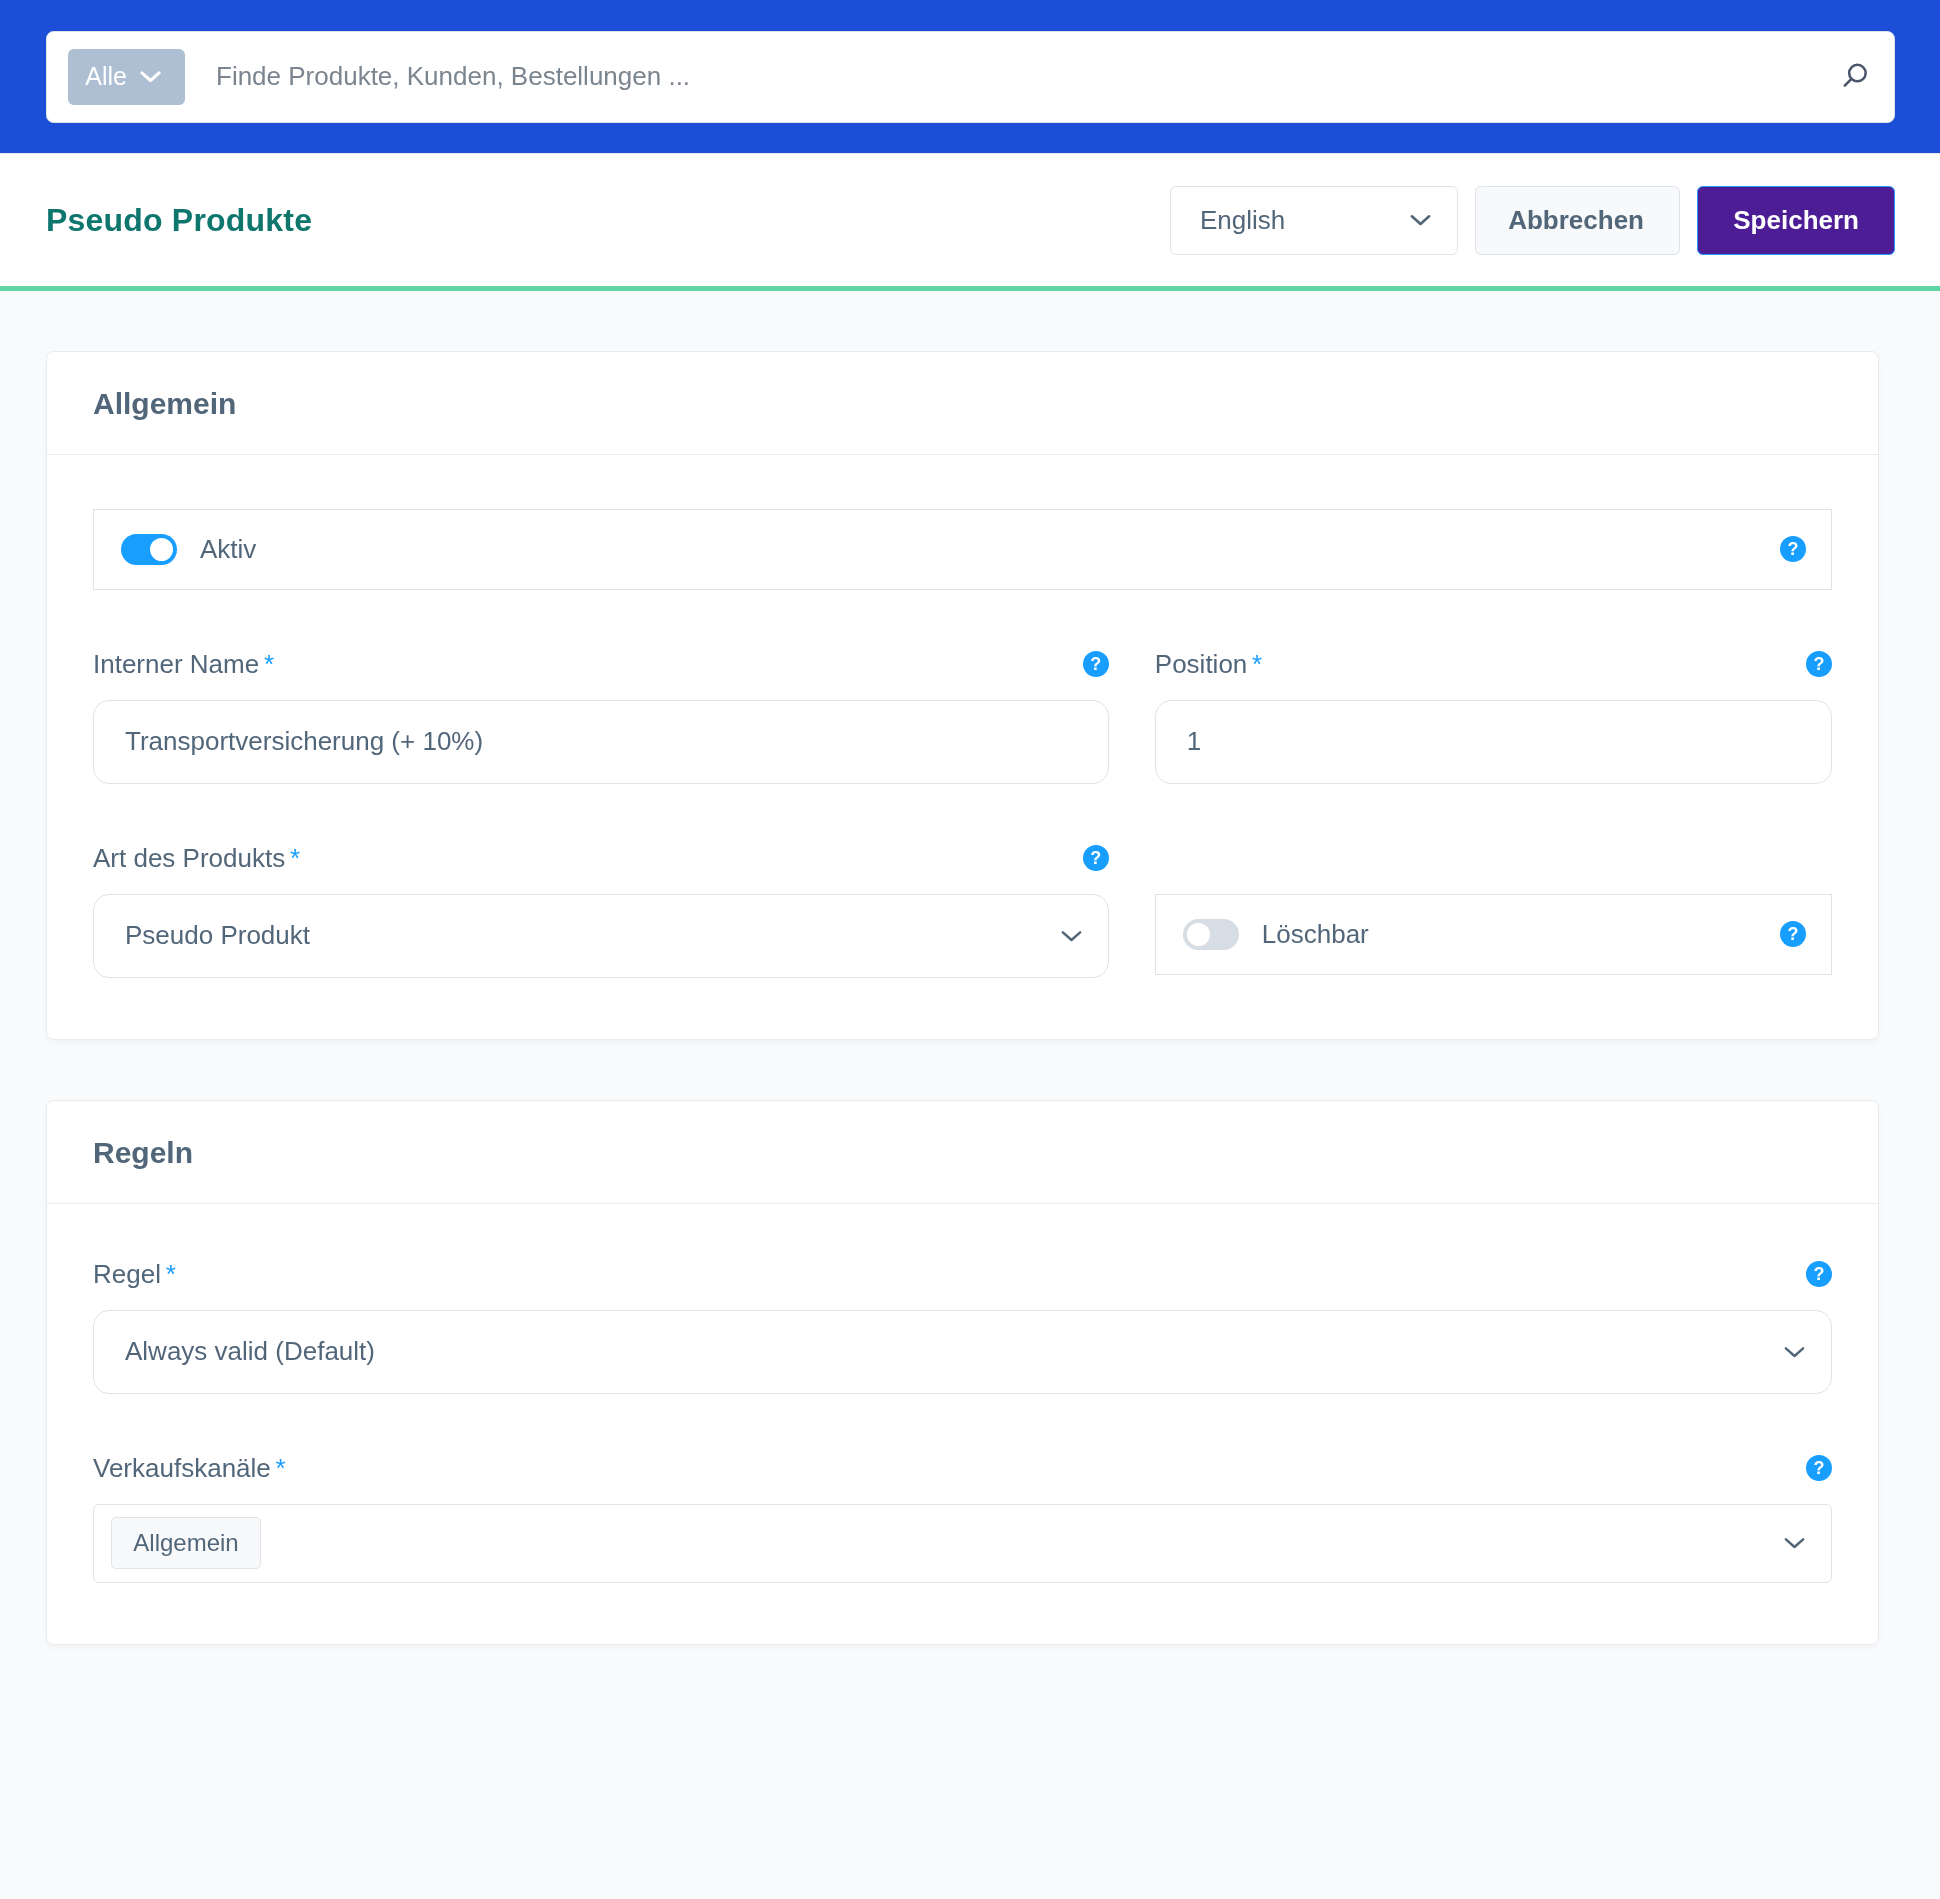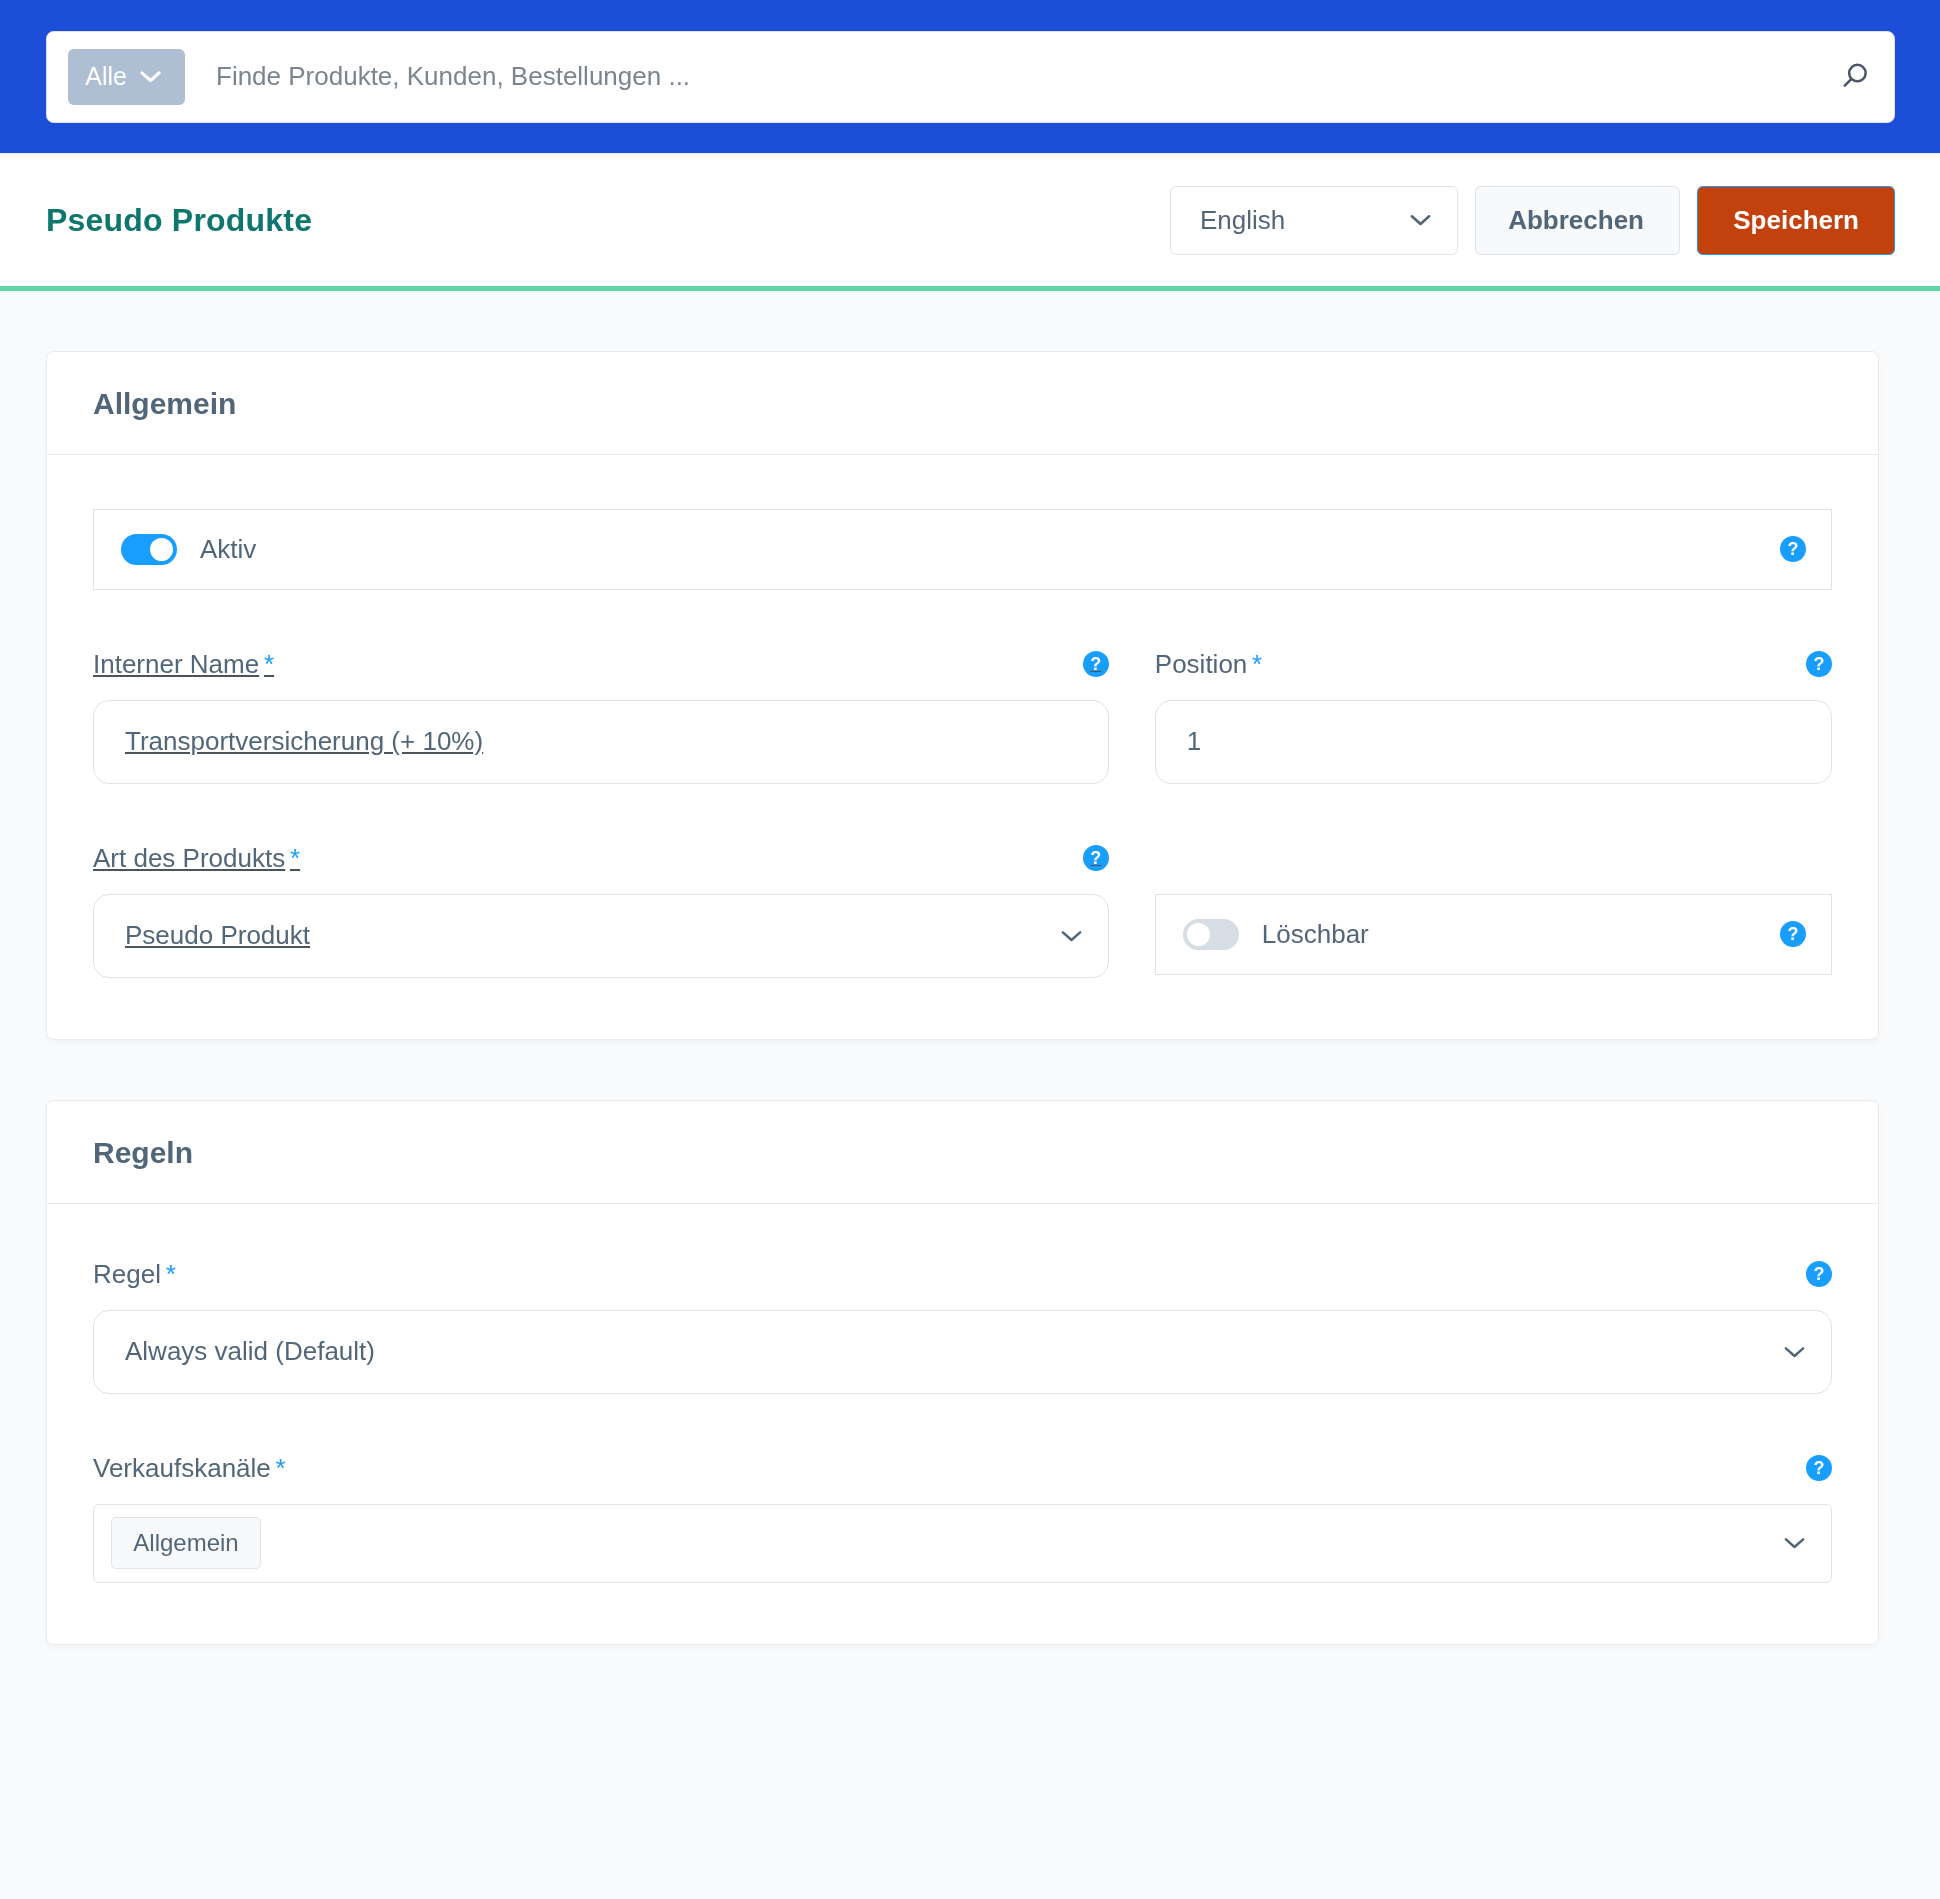--- a/index.html
+++ b/index.html
@@ -101,21 +101,21 @@
     cursor: pointer;
     padding: 0 35px;
   }
   .btn-secondary {
     background: #f8f9fa;
     border: 1px solid #dfe3e8;
     color: #52667a;
     padding-left: 32px;
   }
   .btn-primary {
-    background: #c2410c;
+    background: #4c1d95;
     border: 1px solid #189eff;
     color: #ffffff;
     min-width: 175px;
   }
   .progress-bar { height: 4.8px; background: #5fd6a4; width: 100%; }
 
   
   .content { padding: 60px 62px 0 46px; }
   .card {
     background: #ffffff;
@@ -131,21 +131,21 @@
   .card-title {
     font-size: 30px;
     font-weight: bold;
     color: #52667a;
   }
   .card-body { padding: 54px 46px 61px 46px; }
 
   
   .row { display: flex; gap: 46px; }
   .col { flex: 1; min-width: 0; }
-  .col-wide { flex: 1.5; text-decoration: underline; }
+  .col-wide { flex: 1.5; }
   .field { margin-bottom: 58px; }
   .field:last-child { margin-bottom: 0; }
   .field-label {
     display: flex;
     align-items: center;
     justify-content: space-between;
     margin-bottom: 19px;
     height: 33px;
   }
   .label-text {

